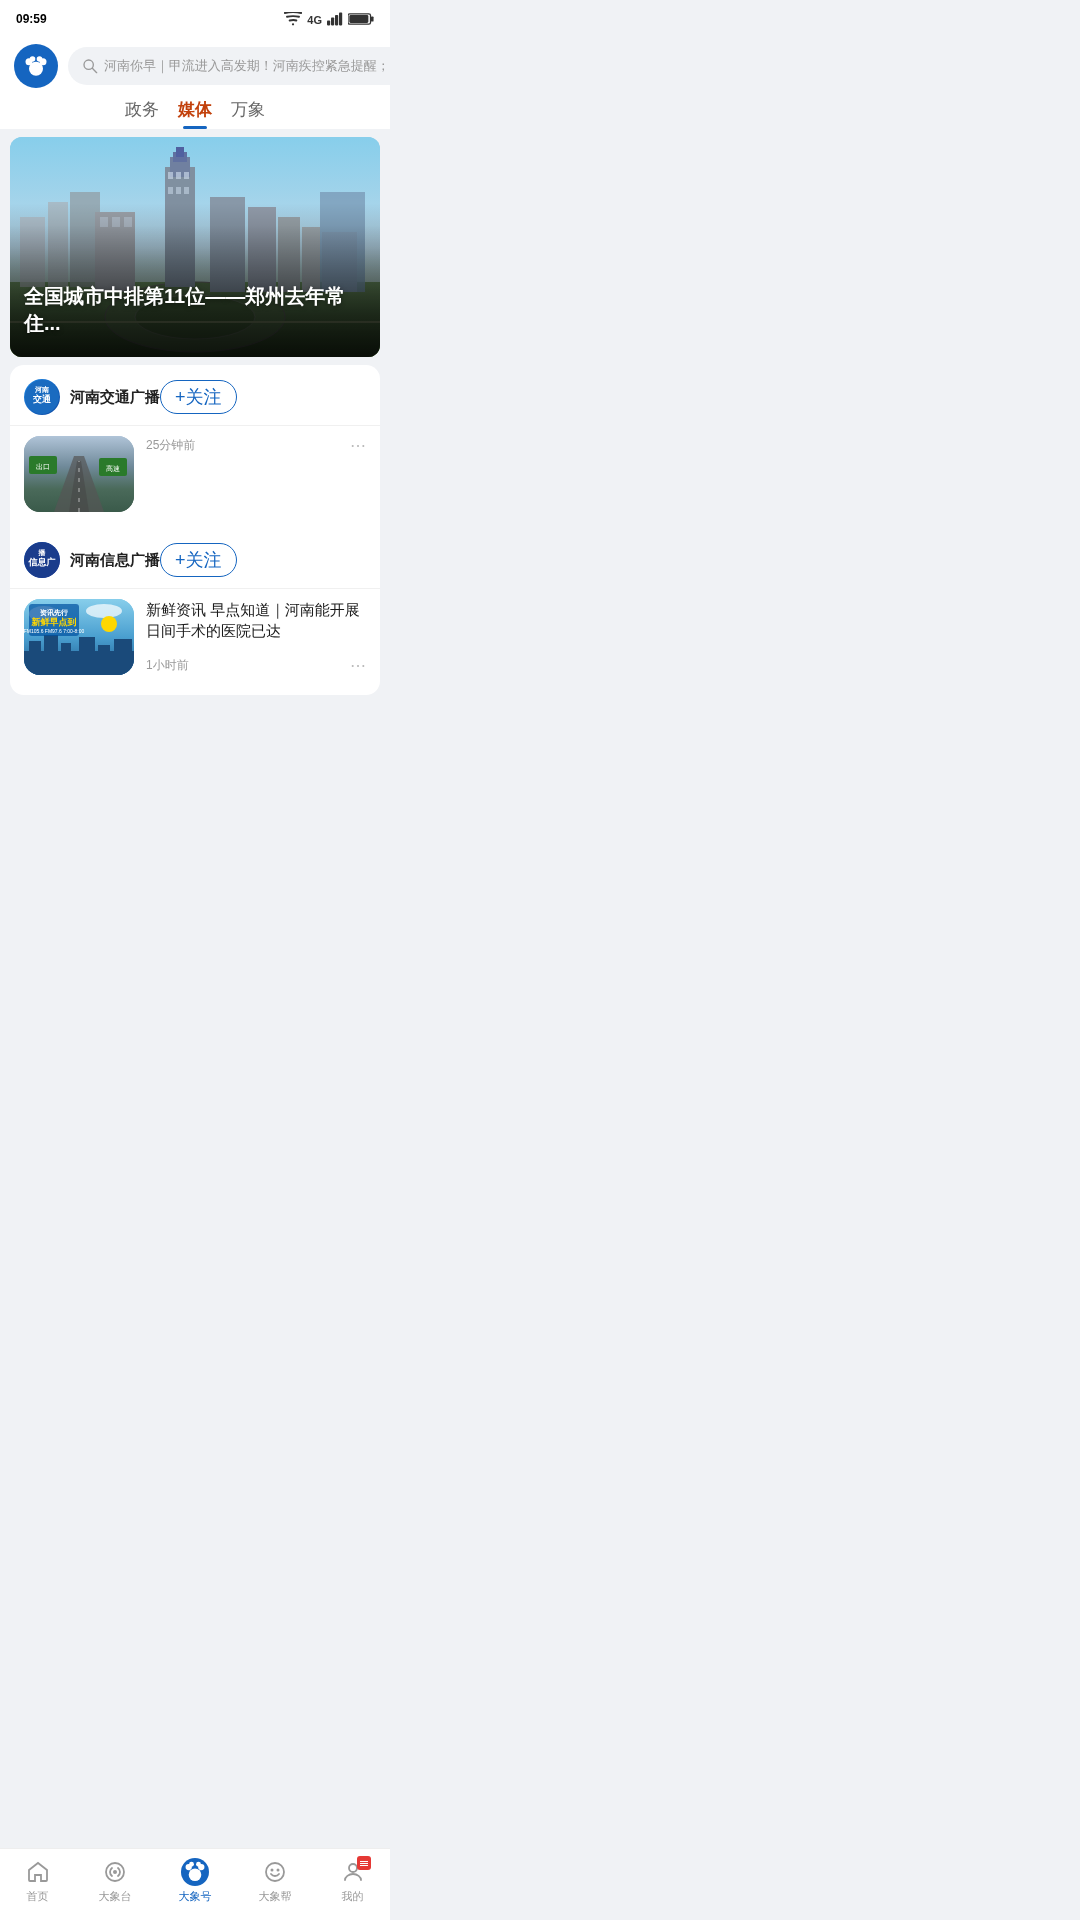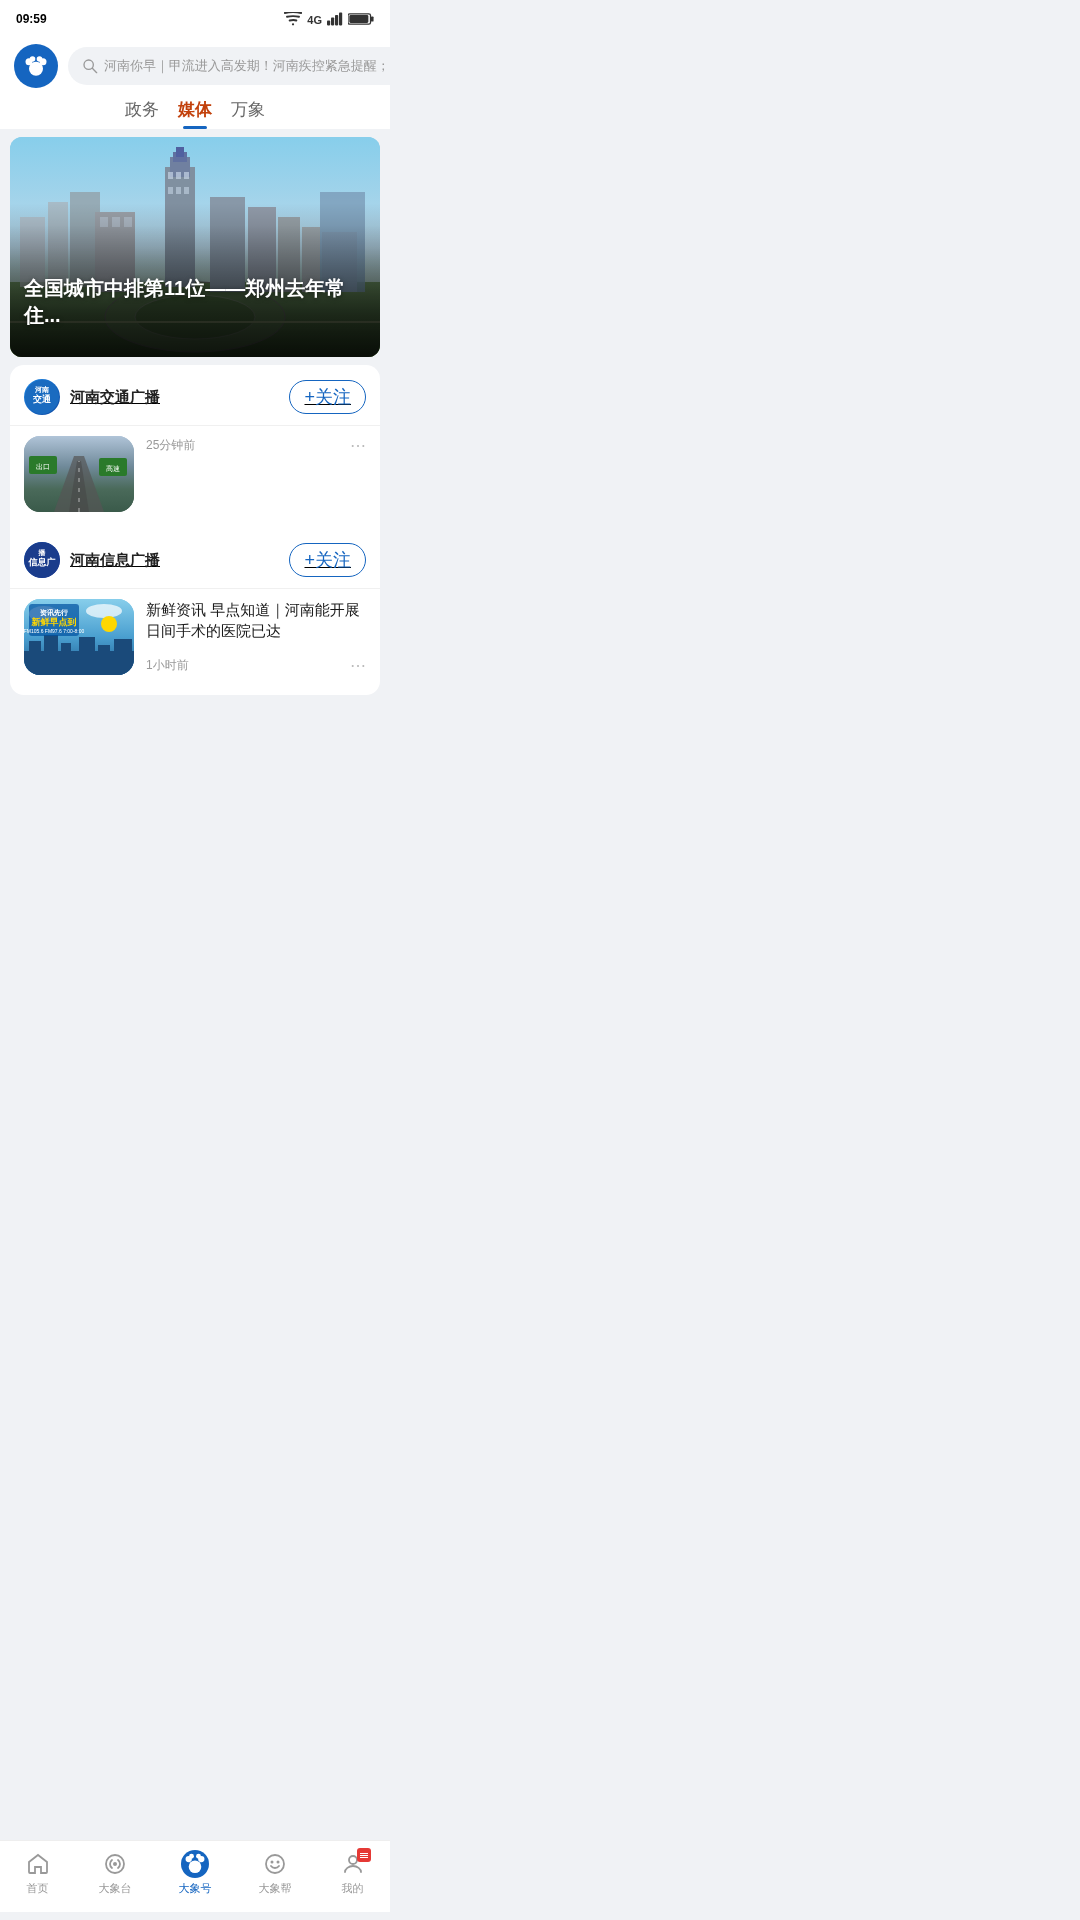--- a/index.html
+++ b/index.html
@@ -128,21 +128,21 @@
     .hero-overlay {
       position: absolute;
       bottom: 0;
       left: 0;
       right: 0;
       background: linear-gradient(transparent 40%, rgba(0,0,0,0.55) 100%);
       height: 100%;
     }
     .hero-title {
       position: absolute;
-      bottom: 28px;
+      bottom: 20px;
       left: 14px;
       right: 14px;
       color: #fff;
       font-size: 20px;
       font-weight: 700;
       text-shadow: 0 1px 4px rgba(0,0,0,0.5);
     }
 
     
     .card-section {
@@ -151,22 +151,21 @@
       margin: 0 10px 10px;
       padding: 0 0 8px;
       overflow: hidden;
     }
 
     
     .channel-header {
       display: flex;
       align-items: center;
       padding: 14px 14px 10px;
-      justify-content: space-between;
-      text-decoration: underline;
+      justify-content: flex-start;
     }
     .channel-info {
       display: flex;
       align-items: center;
       gap: 10px;
     }
     .channel-name {
       font-size: 15px;
       font-weight: 600;
       color: #222;
@@ -218,21 +217,21 @@
       color: #999;
     }
     .more-btn {
       color: #bbb;
       font-size: 16px;
     }
 
     
     .bottom-nav {
       position: fixed;
-      bottom: 8px;
+      bottom: 0;
       left: 0;
       width: 390px;
       height: 72px;
       background: #fff;
       border-top: 1px solid #eee;
       display: flex;
       align-items: center;
       justify-content: space-around;
       padding-bottom: 8px;
     }

